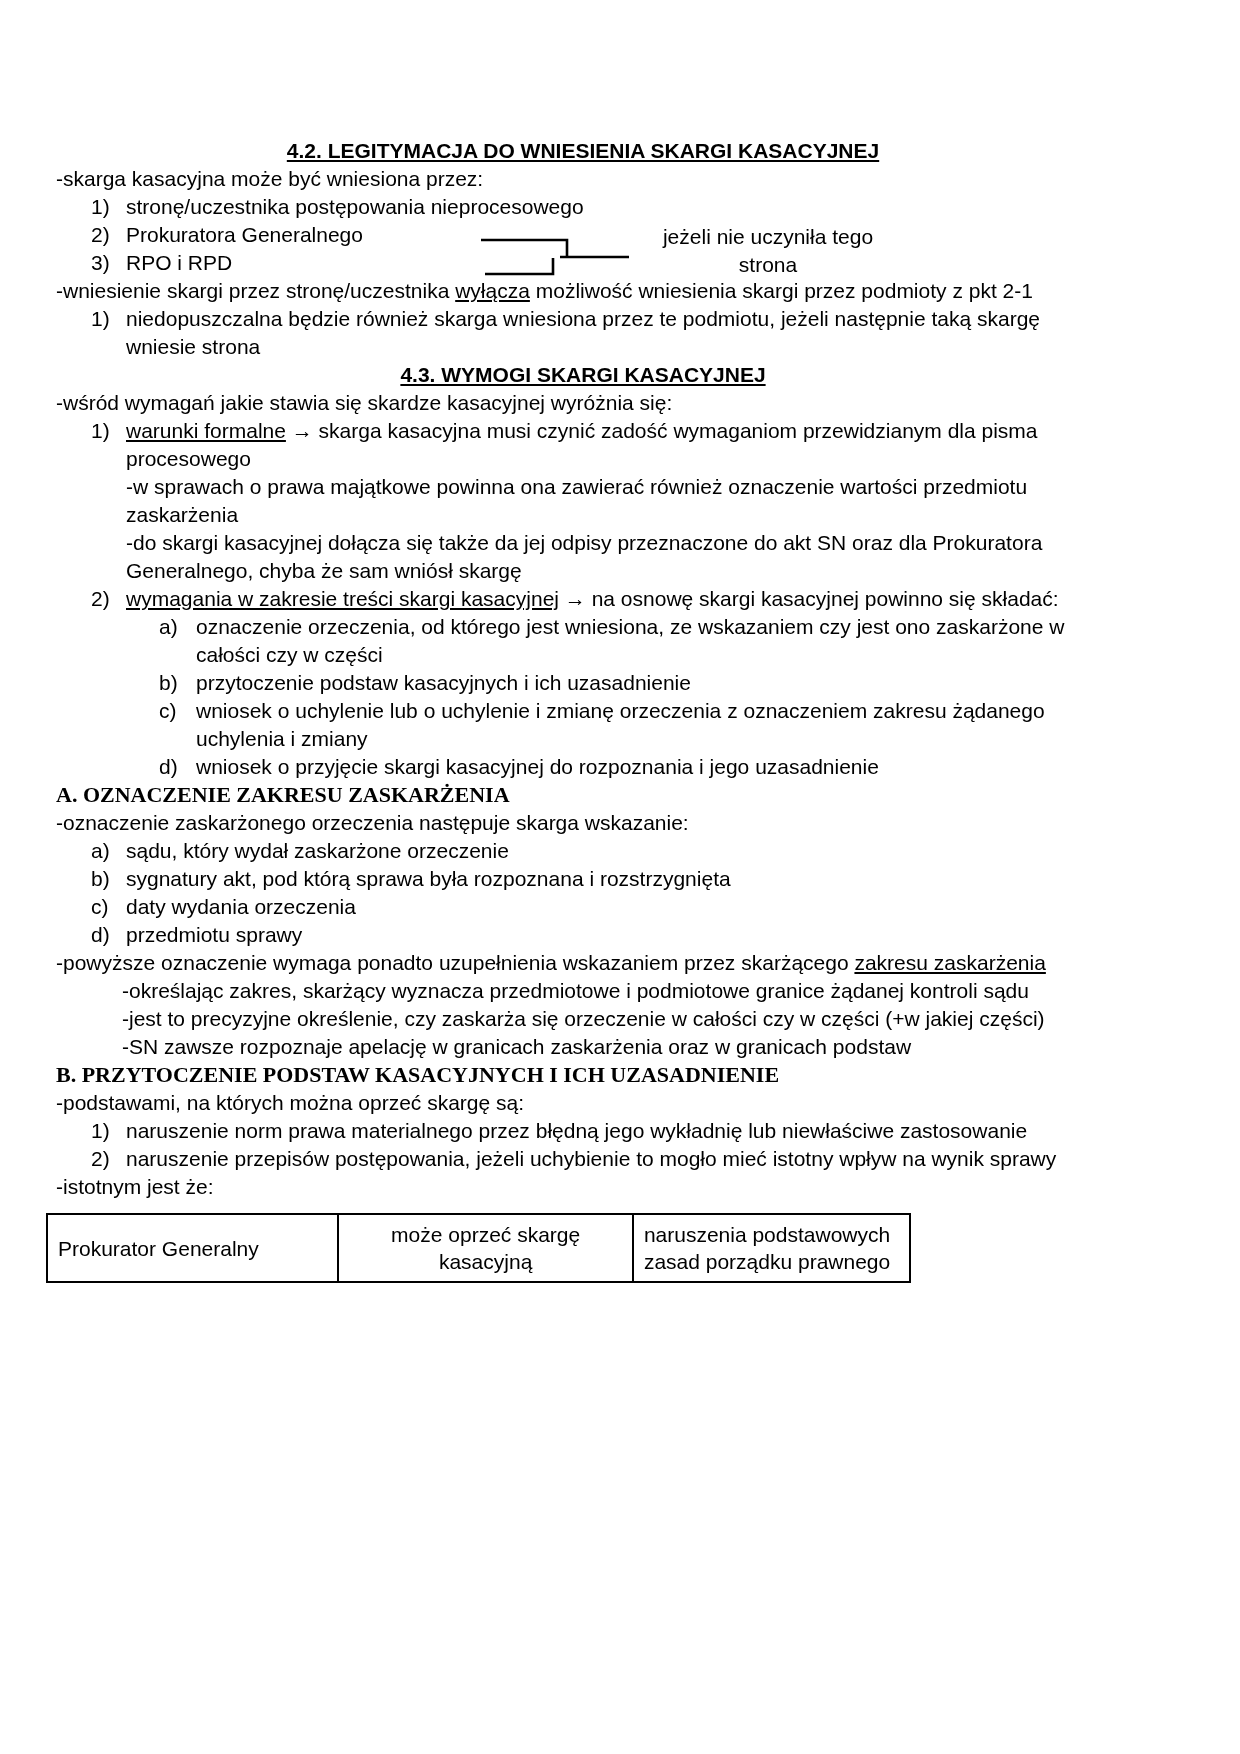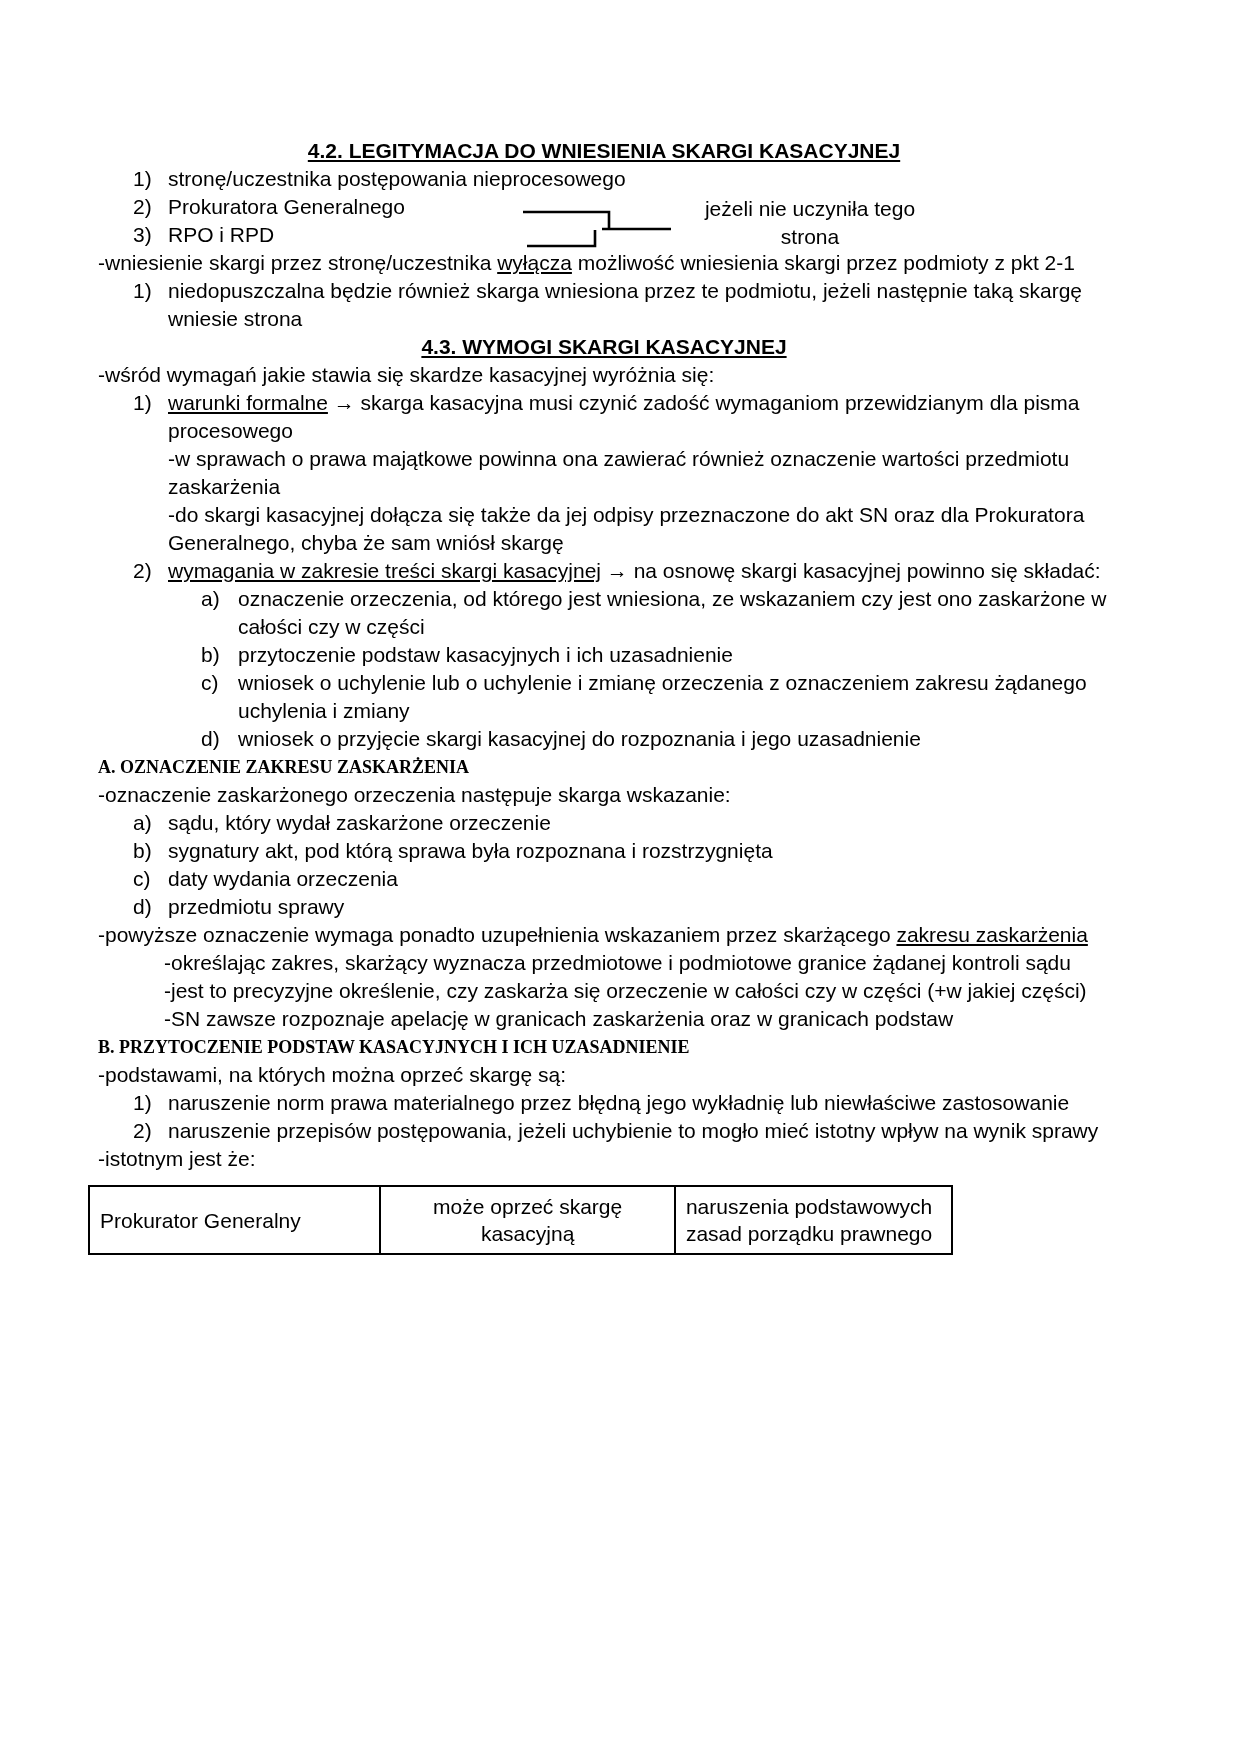--- a/index.html
+++ b/index.html
@@ -3,23 +3,23 @@
 <meta charset="utf-8">
 <style>
   * { margin:0; padding:0; box-sizing:border-box; }
   html,body { background:#ffffff; }
   body {
     width:1240px; height:1754px;
     font-family:"Liberation Sans", sans-serif;
     font-size:21px; line-height:28px; color:#000;
     overflow:hidden;
   }
-  .page { position:relative; width:1240px; height:1754px; padding:137px 130px 0 98px; background:#fff; }
+  .page { position:relative; width:1240px; height:1754px; padding:137px 130px 0 56px; background:#fff; }
   .h-center { text-align:center; font-weight:700; text-decoration:underline; }
-  .serif-h { font-family:"Liberation Serif", serif; font-weight:700; font-size:18px; }
+  .serif-h { font-family:"Liberation Serif", serif; font-weight:700; font-size:22px; }
   .u { text-decoration:underline; }
   .para { }
   .indent { text-indent:66px; }
   .ol { }
   .li { display:flex; }
   .li > .m { flex:0 0 35px; margin-left:35px; }
   .li > .t { flex:1; }
   .sub .li > .m { flex:0 0 37px; margin-left:33px; }
   .list1-wrap { position:relative; }
   .brace-overlay { position:absolute; left:425px; top:30px; display:flex; align-items:flex-end; }
@@ -31,20 +31,21 @@
   td.c2 { width:288px; text-align:center; }
   td.c3 { width:271px; }
 </style>
 </head>
 <body>
 
 <div class="page">
 
   <div class="h-center">4.2. LEGITYMACJA DO WNIESIENIA SKARGI KASACYJNEJ</div>
 
+  <div class="para">-skarga kasacyjna może być wniesiona przez:</div>
 
   <div class="ol list1-wrap">
     <div class="li">
       <span class="m">1)</span>
       <span class="t">stronę/uczestnika postępowania nieprocesowego</span>
     </div>
     <div class="li">
       <span class="m">2)</span>
       <span class="t">Prokuratora Generalnego</span>
     </div>

